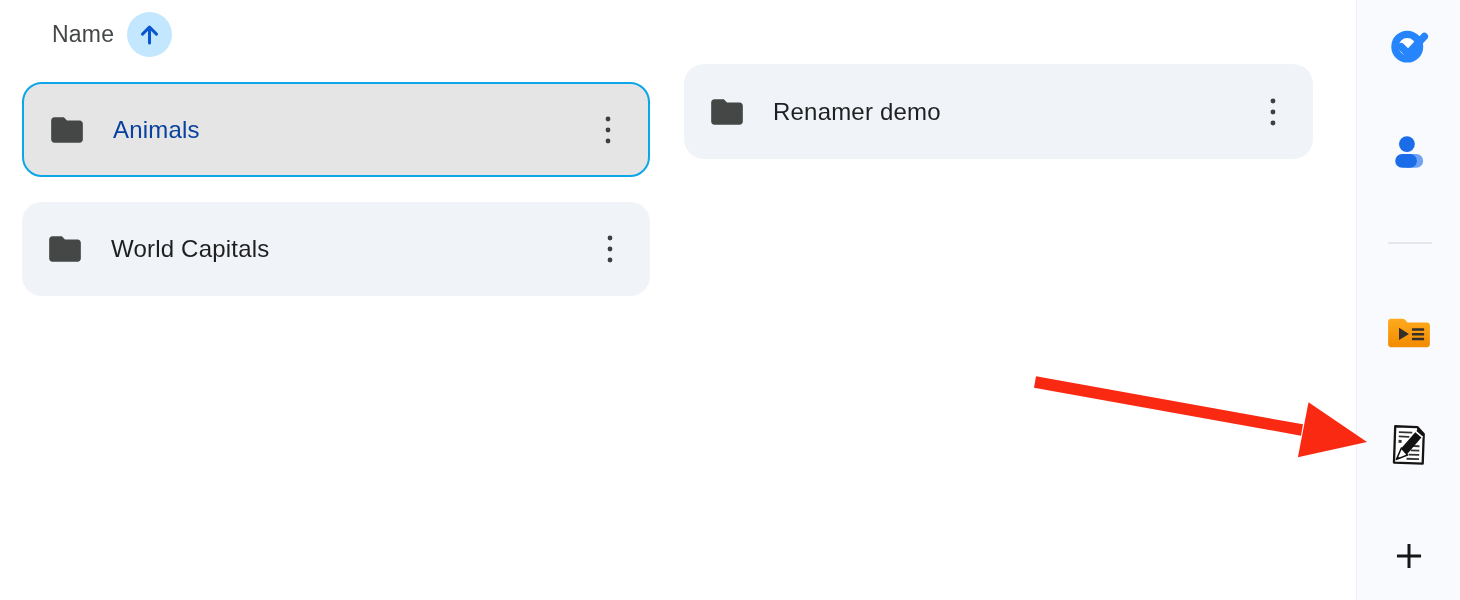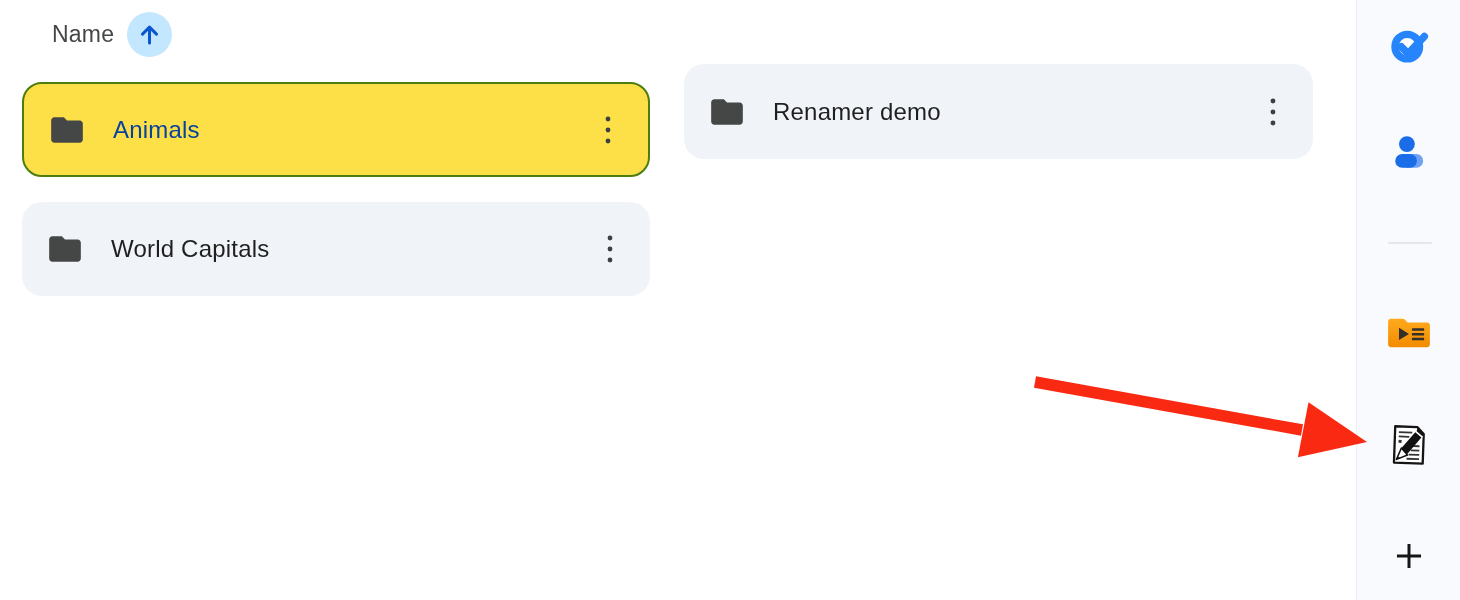--- a/index.html
+++ b/index.html
@@ -9,21 +9,21 @@
   
   .sort-header{position:absolute;left:52px;top:10px;height:48px;display:flex;align-items:center;gap:13px;}
   .sort-label{font-size:23px;font-weight:500;color:#444746;letter-spacing:.2px;}
   .sort-chip{width:45px;height:45px;border-radius:50%;background:#c2e7ff;border:none;display:flex;
     align-items:center;justify-content:center;cursor:pointer;padding:0;}
 
   
   .folder-card{position:absolute;border-radius:20px;display:flex;align-items:center;
     padding-left:24px;box-sizing:border-box;cursor:pointer;background:#f0f4f9;}
   .folder-card .folder-name{font-size:24px;color:#1f1f1f;margin-left:27px;letter-spacing:.2px;}
-  .folder-card.selected{background:#fde047;border:2px solid #4d7c0f;}
+  .folder-card.selected{background:#e5e5e5;border:2px solid #0ea5e9;}
   .folder-card.selected .folder-name{color:#0842a0;font-weight:500;}
   #card-animals{left:22px;top:82px;width:628px;height:95px;}
   #card-renamer{left:684px;top:64px;width:629px;height:95px;}
   #card-capitals{left:22px;top:202px;width:628px;height:94px;}
   .folder-glyph{display:flex;align-items:center;}
   .kebab-button{position:absolute;right:22px;top:50%;transform:translateY(-50%);width:36px;height:44px;
     background:transparent;border:none;cursor:pointer;display:flex;align-items:center;justify-content:center;padding:0;}
 
   
   .side-panel{position:absolute;left:1356px;top:0;width:104px;height:600px;background:#f8fafd;

